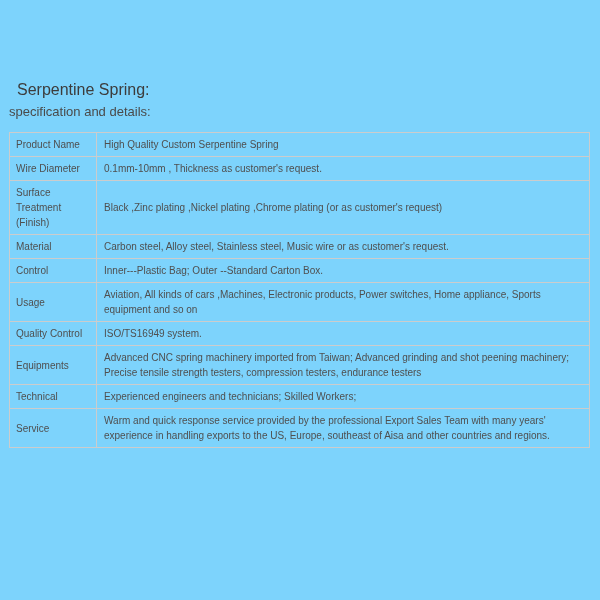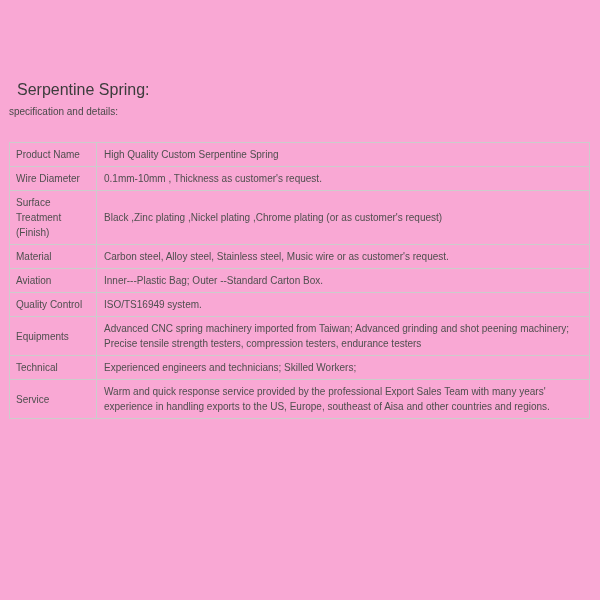--- a/index.html
+++ b/index.html
@@ -4,38 +4,38 @@
 <style>
   html, body {
     margin: 0;
     padding: 0;
     background: #ffffff;
   }
   .page {
     position: relative;
     width: 600px;
     height: 600px;
-    background: #f9a8d4;
+    background: #7dd3fc;
     overflow: hidden;
     font-family: "Liberation Sans", sans-serif;
     color: #4f4f4f;
   }
   .content {
     padding: 80px 10px 0 9px;
   }
   .page-title {
     margin: 0 0 3px 8px;
     font-size: 16px;
     font-weight: normal;
     line-height: 20px;
     color: #3c3c3c;
   }
   .page-subtitle {
-    margin: 0 0 22px 0;
-    font-size: 10px;
+    margin: 0 0 12px 0;
+    font-size: 13px;
     line-height: 17px;
     color: #4a4a4a;
   }
   table.spec-table {
     border-collapse: collapse;
     table-layout: fixed;
     width: 581px;
     font-size: 10px;
     line-height: 15px;
     color: #4f4f4f;
@@ -74,22 +74,26 @@
         </tr>
         <tr>
           <td class="spec-label">Surface Treatment (Finish)</td>
           <td class="spec-value">Black ,Zinc plating ,Nickel plating ,Chrome plating (or as customer's request)</td>
         </tr>
         <tr>
           <td class="spec-label">Material</td>
           <td class="spec-value">Carbon steel, Alloy steel, Stainless steel, Music wire or as customer's request.</td>
         </tr>
         <tr>
-          <td class="spec-label">Aviation</td>
+          <td class="spec-label">Control</td>
           <td class="spec-value">Inner---Plastic Bag; Outer --Standard Carton Box.</td>
+        </tr>
+        <tr>
+          <td class="spec-label">Usage</td>
+          <td class="spec-value">Aviation, All kinds of cars ,Machines, Electronic products, Power switches, Home appliance, Sports equipment and so on</td>
         </tr>
         <tr>
           <td class="spec-label">Quality Control</td>
           <td class="spec-value">ISO/TS16949 system.</td>
         </tr>
         <tr>
           <td class="spec-label">Equipments</td>
           <td class="spec-value">Advanced CNC spring machinery imported from Taiwan; Advanced grinding and shot peening machinery; Precise tensile strength testers, compression testers, endurance testers</td>
         </tr>
         <tr>

